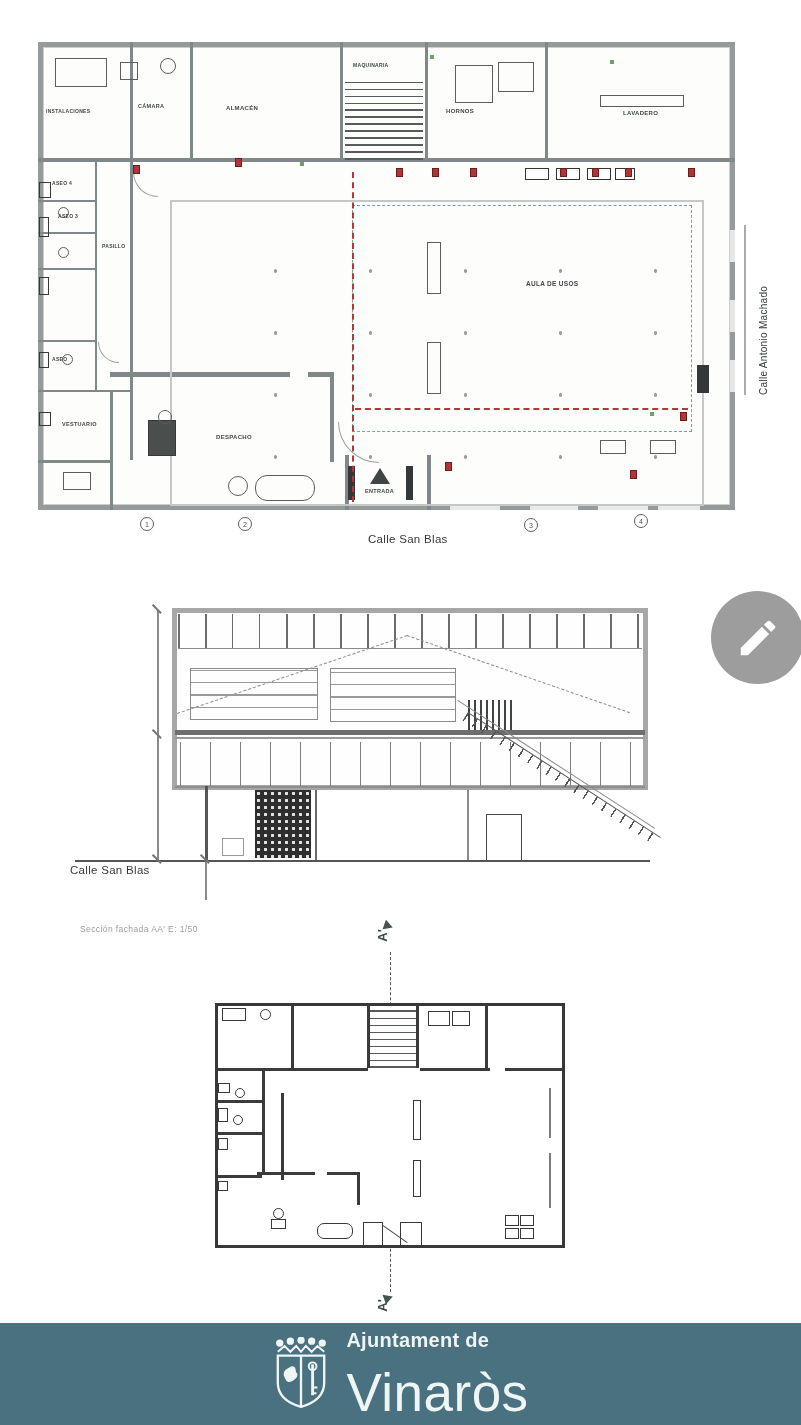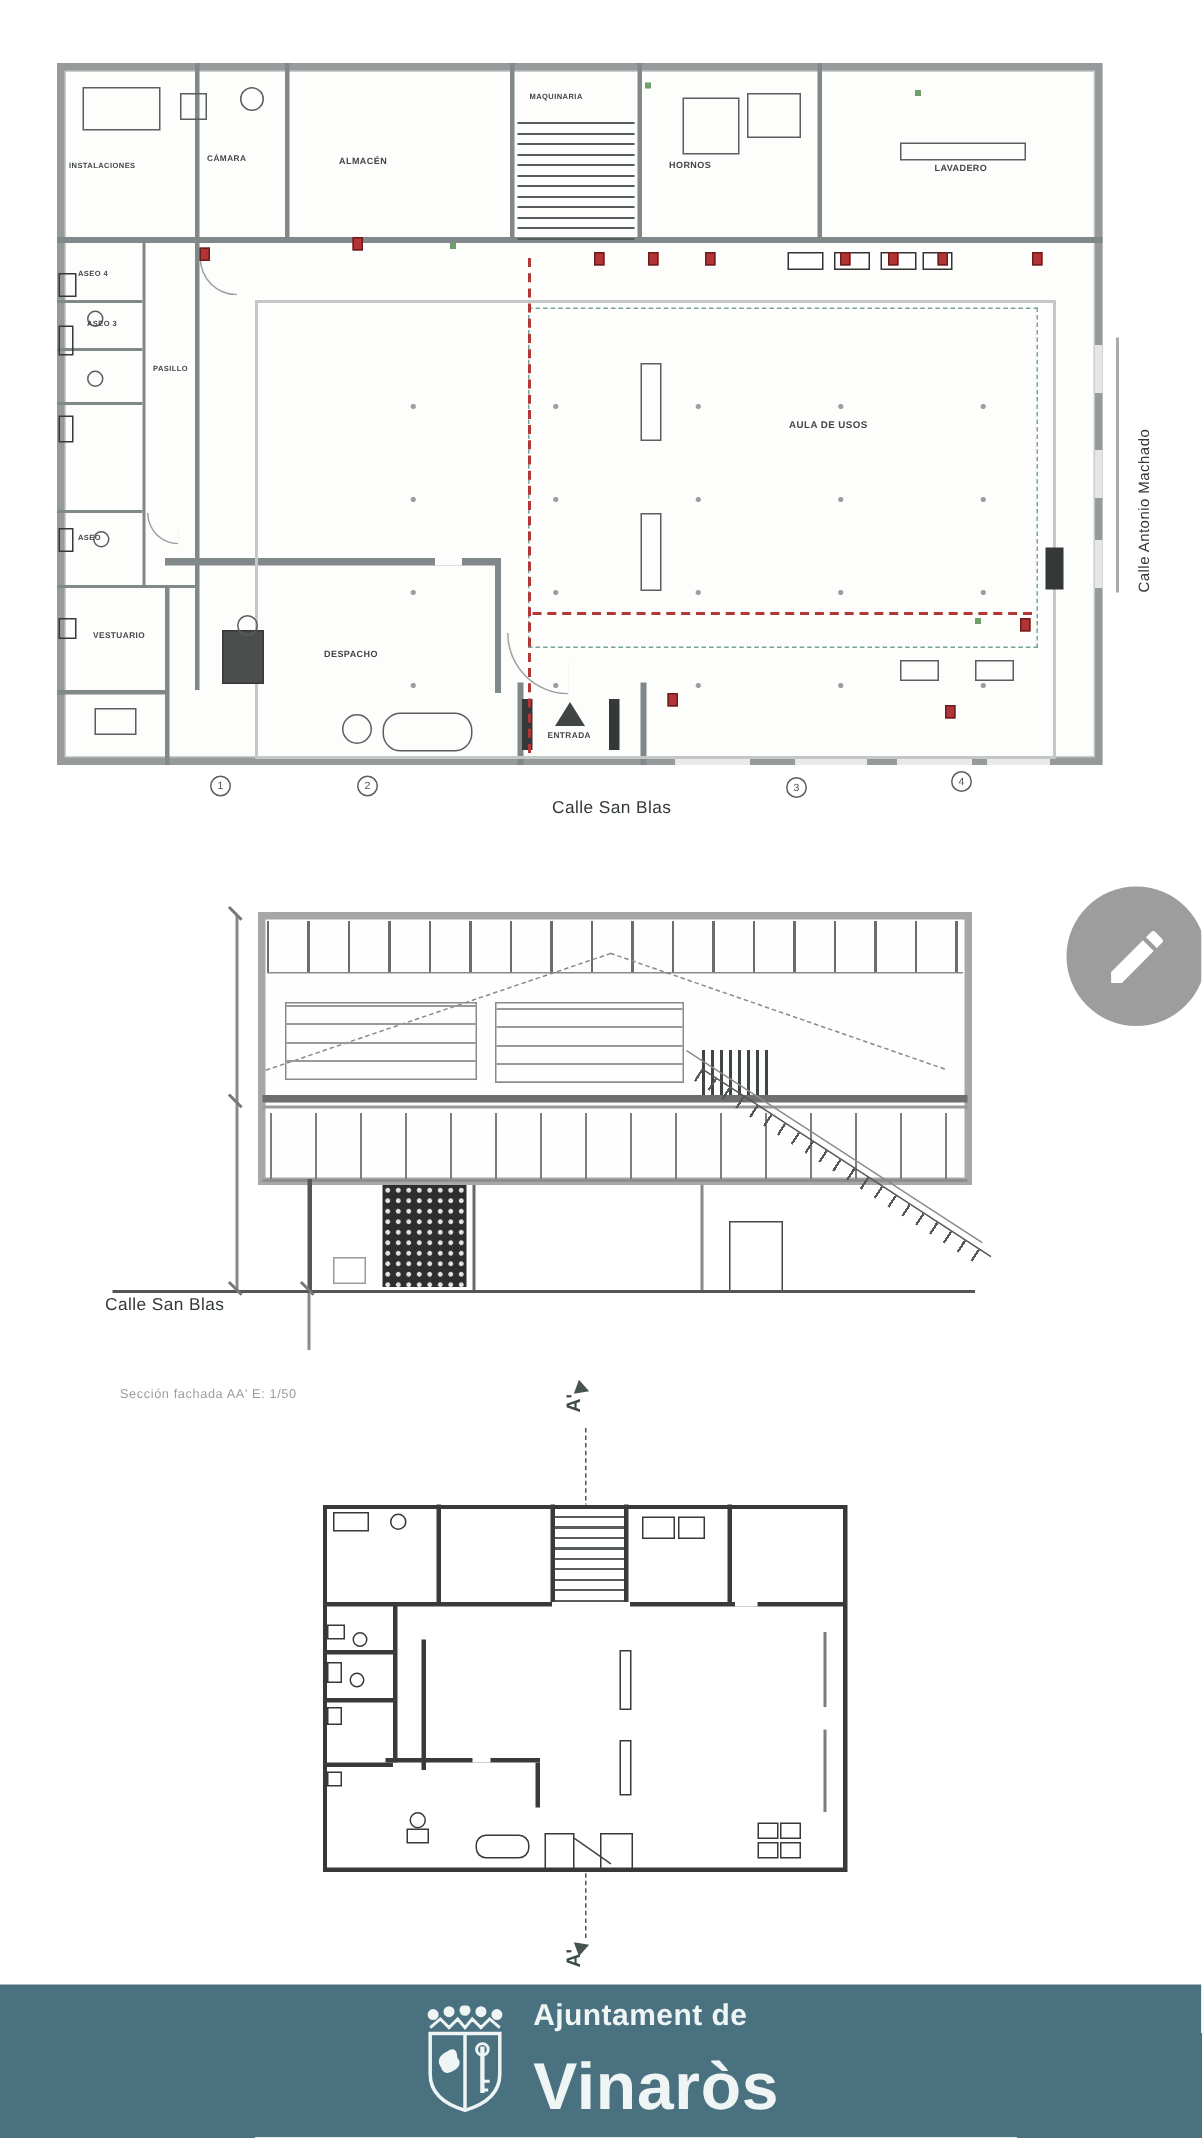--- a/index.html
+++ b/index.html
@@ -40,21 +40,21 @@
   .stair{position:absolute;height:9px;transform-origin:0 0;
          background:repeating-linear-gradient(90deg,#565656 0 1.5px,transparent 1.5px 11px);border-top:1.5px solid #565656;}
   .rail{position:absolute;height:0;border-top:1.2px solid #8a8a8a;transform-origin:0 0;}
   .louver{position:absolute;border:1px solid #8a8a8a;
           background:repeating-linear-gradient(0deg,transparent 0 11px,#999 11px 12.3px);}
   .radiator{position:absolute;border:1.4px solid #333;background:#fff;}
   
   #footer{position:absolute;left:0;top:1323px;width:801px;height:102px;display:flex;align-items:center;justify-content:center;gap:16px;}
   #footer .txt{line-height:1;}
   #footer .l1{font-size:20px;font-weight:700;letter-spacing:.3px;}
-  #footer .l2{font-size:44px;font-weight:bold;letter-spacing:.5px;margin-top:16px;}
+  #footer .l2{font-size:53px;font-weight:normal;letter-spacing:.5px;margin-top:16px;}
   
   #fab{position:absolute;left:711px;top:591px;width:93px;height:93px;border-radius:50%;
        background:#9d9d9d;display:flex;align-items:center;justify-content:center;border:none;cursor:pointer;}
 </style>
 </head>
 <body>
 
 <div id="screen">
 
   <div class="abs" style="left:38px;top:42px;width:697px;height:468px;box-shadow:inset 0 0 0 5px #969a9b, inset 0 0 0 6px #c9cdcc;background:#fdfdfc;">

